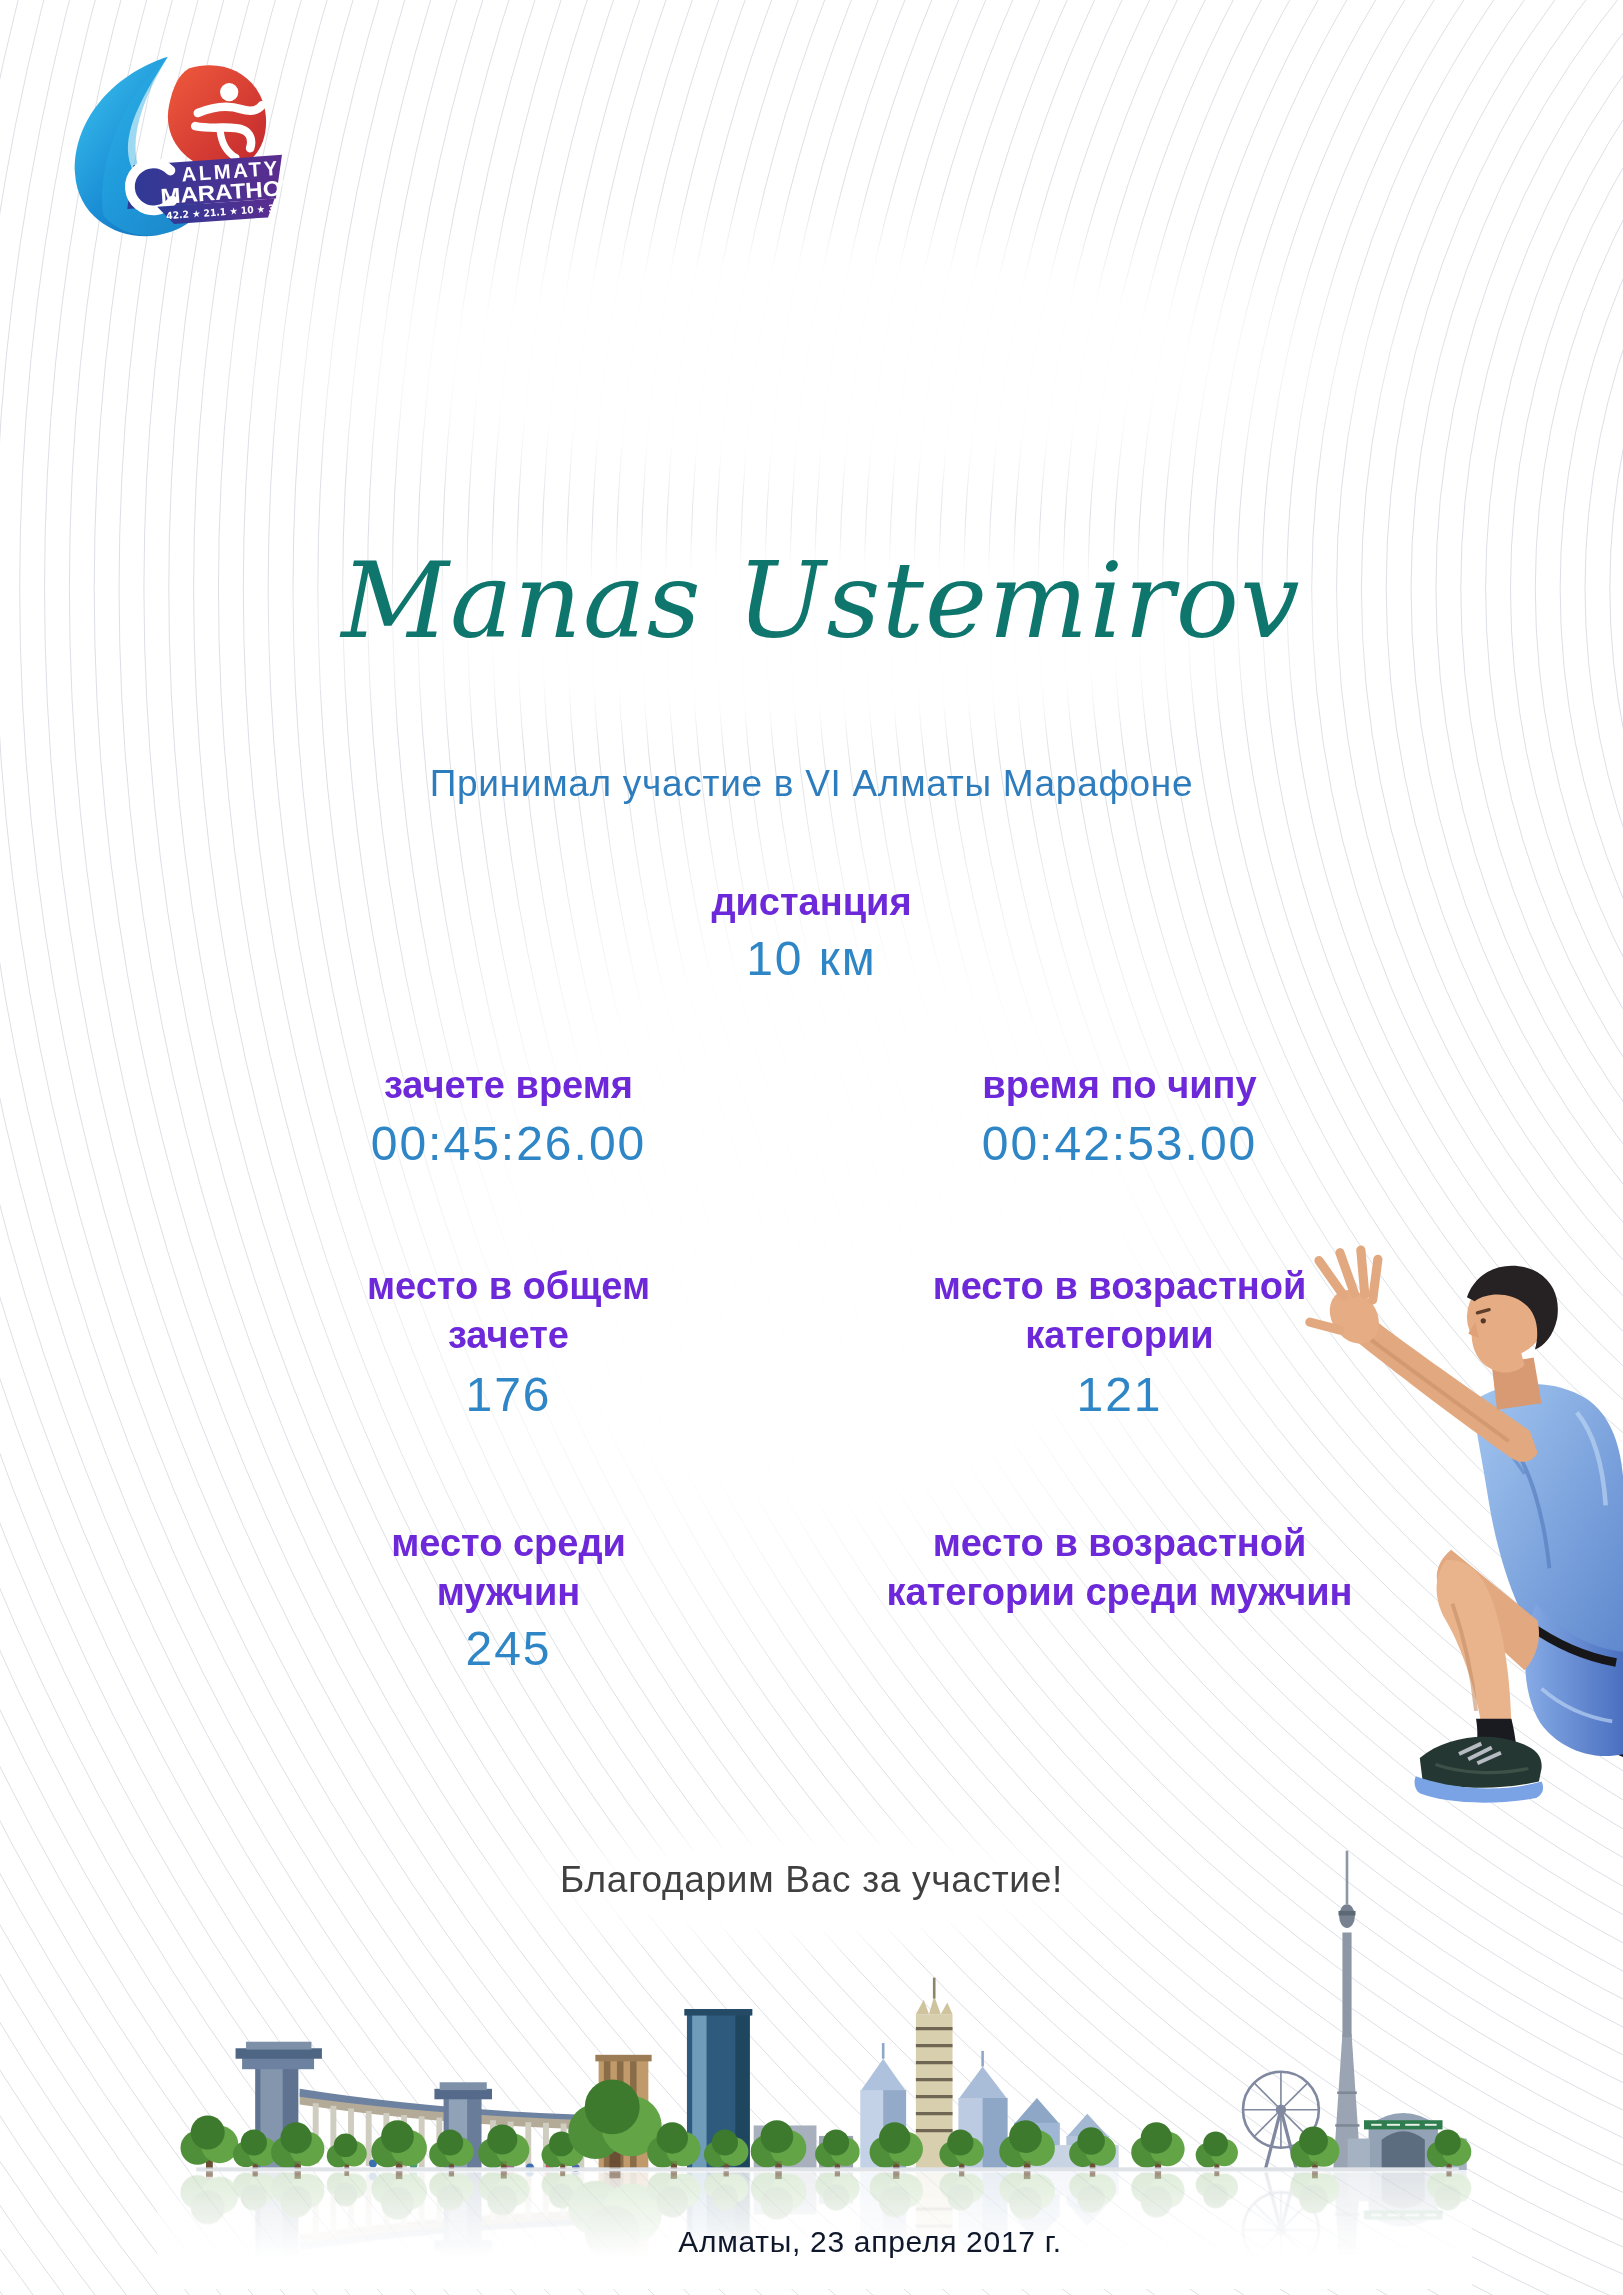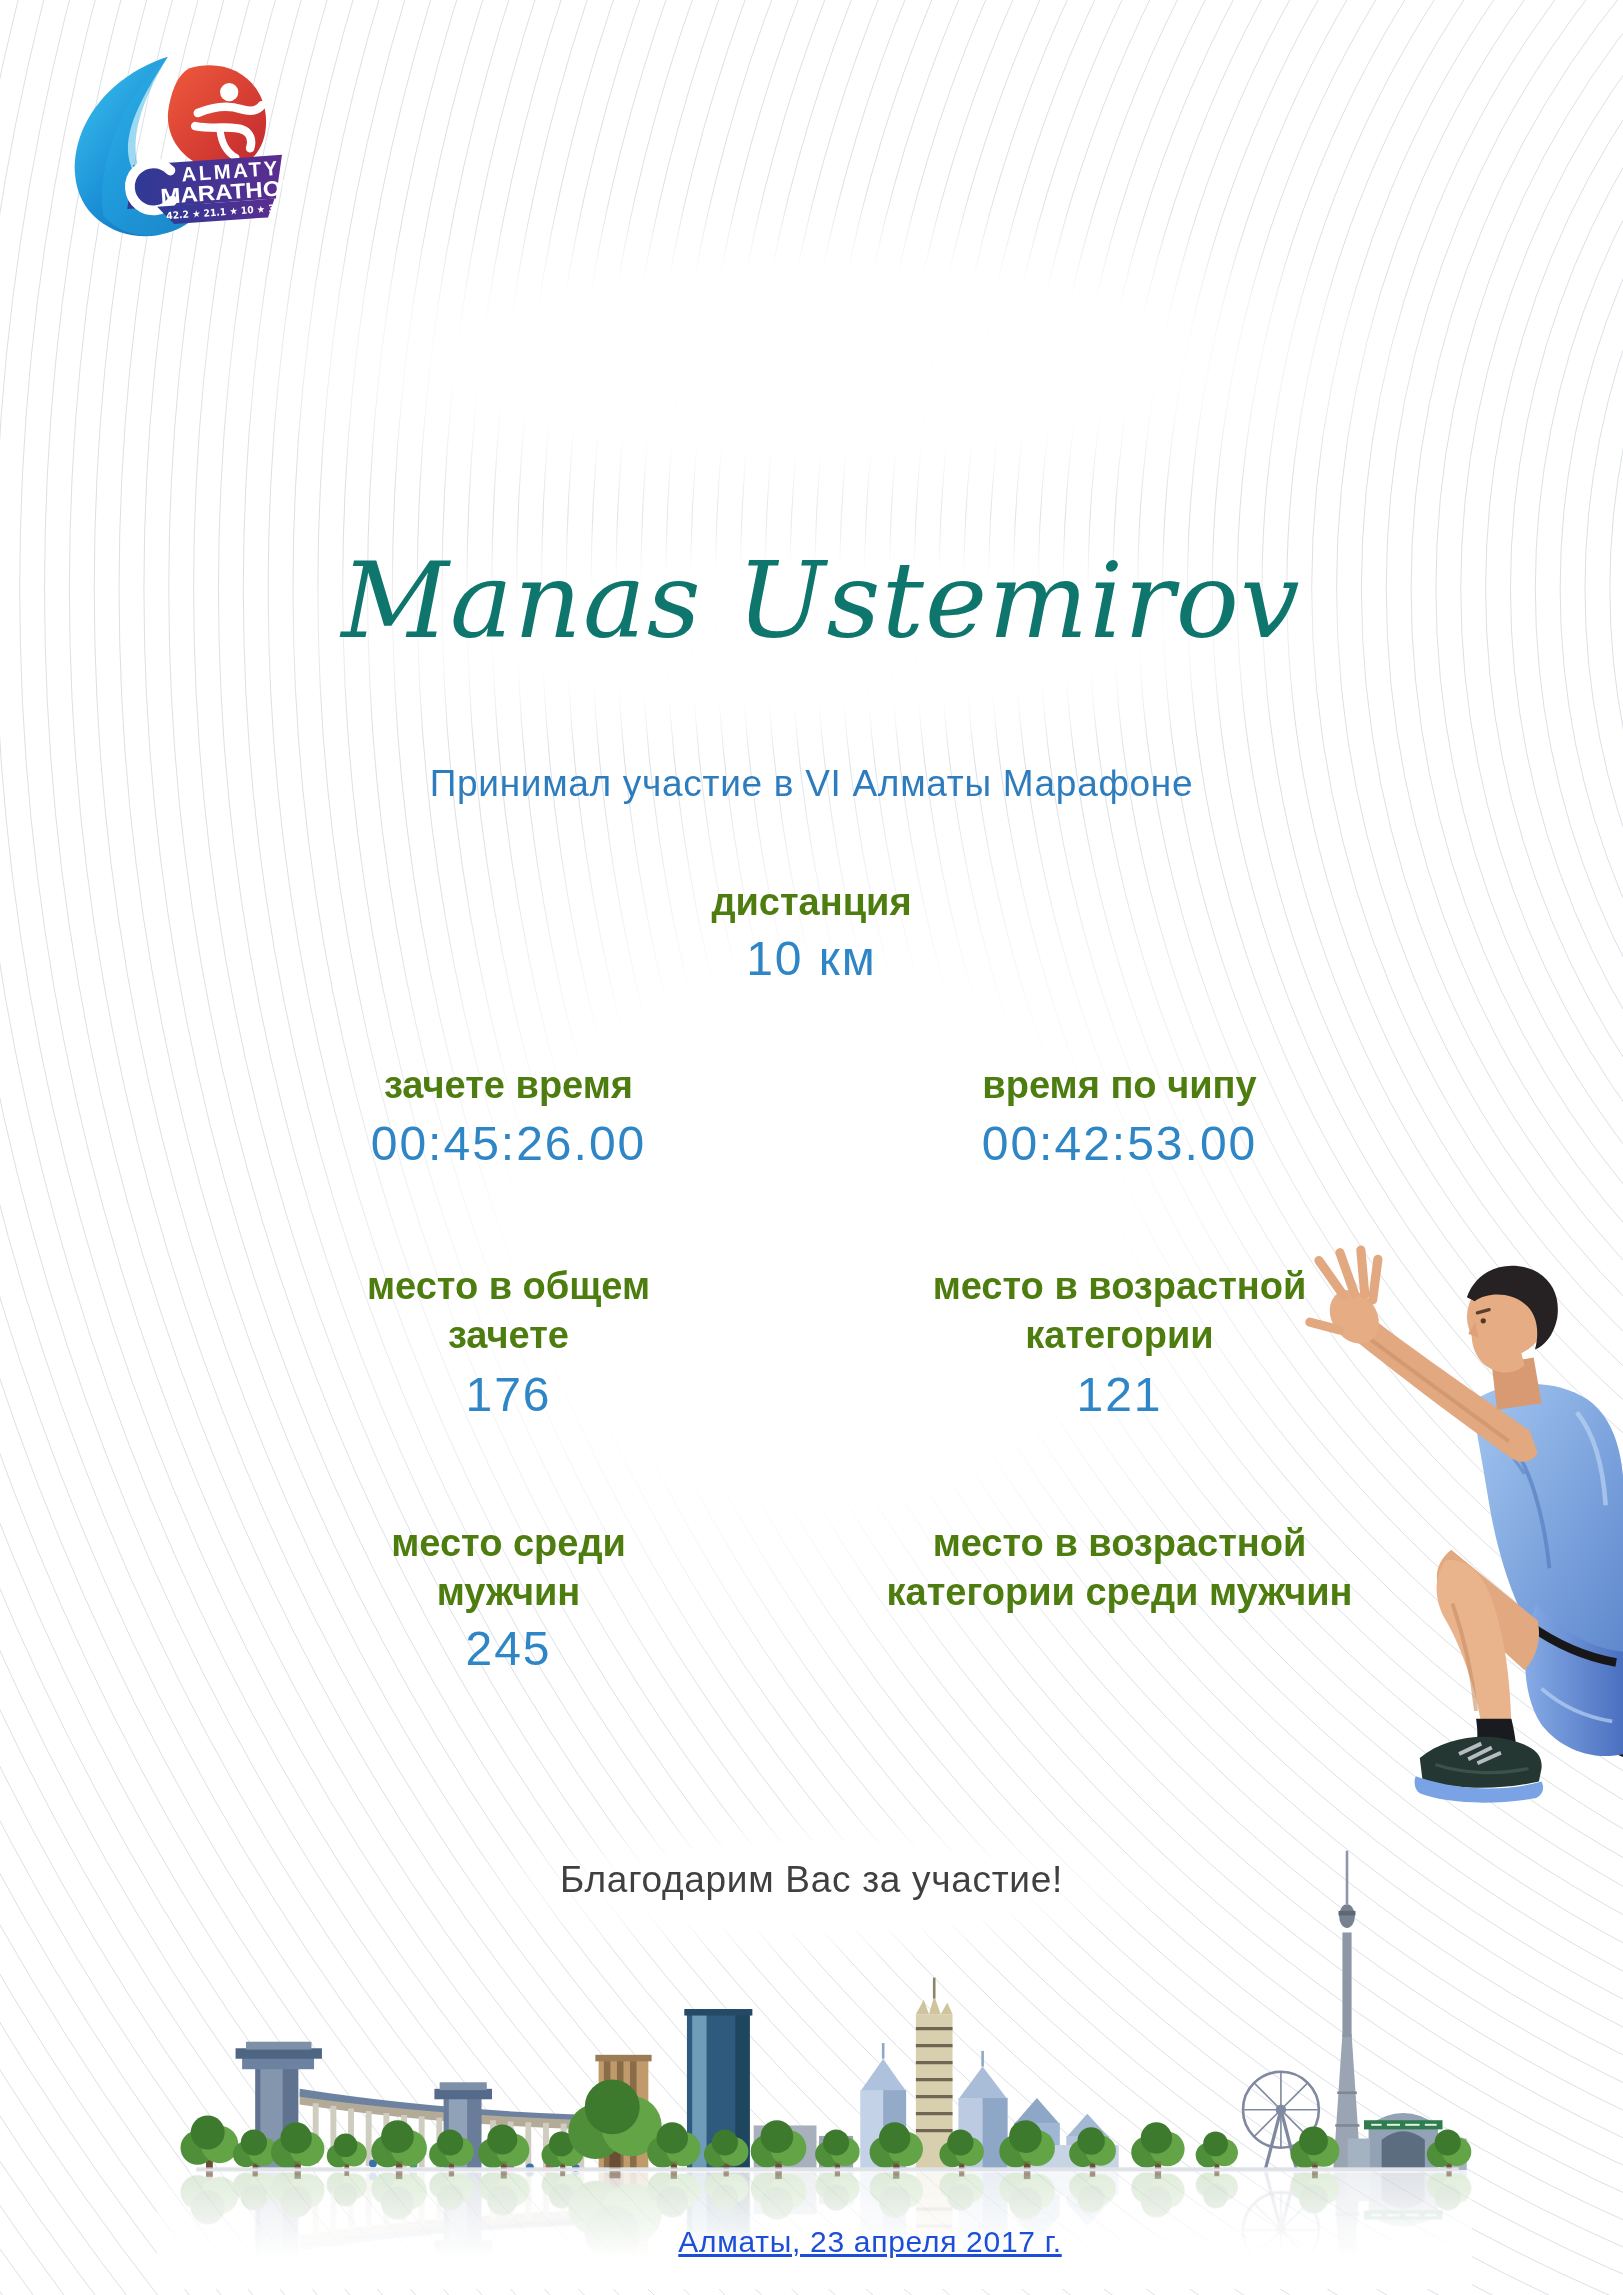--- a/index.html
+++ b/index.html
@@ -36,39 +36,39 @@
     position:absolute;left:50%;top:540px;transform:translateX(-49%);
     font-family:"DejaVu Serif",serif;font-style:italic;
     font-size:105px;color:#0f766e;white-space:nowrap;letter-spacing:1.3px;
   }
   #participation-line{
     position:absolute;left:50%;top:763px;transform:translateX(-50%);
     font-size:37px;font-weight:300;color:#2d7cbe;letter-spacing:0.7px;white-space:nowrap;
   }
 
   
-  .stat-label{font-size:38px;font-weight:700;color:#4d7c0f;line-height:1.3;}
+  .stat-label{font-size:38px;font-weight:700;color:#6d28d9;line-height:1.3;}
   .stat-value{font-size:48px;font-weight:300;color:#2e86c6;letter-spacing:2px;}
   .center-stat{position:absolute;left:50%;transform:translateX(-50%);text-align:center;white-space:nowrap;}
   .cell{position:absolute;text-align:center;}
   .col-l{left:214px;width:589px;}
   .col-r{left:825px;width:589px;}
   .wrap{display:block;margin:0 auto;}
   .w-overall{max-width:373px;}
   .w-age{max-width:432px;}
   .w-men{max-width:288px;}
   .w-agemen{max-width:536px;}
 
   #thanks-line{
     position:absolute;left:50%;top:1859px;transform:translateX(-50%);
     font-size:37px;font-weight:300;color:#404040;letter-spacing:0.7px;white-space:nowrap;
   }
   #footer-date{
     position:absolute;left:870px;top:2225px;transform:translateX(-50%);
-    font-size:30px;font-weight:300;color:#1d4ed8;letter-spacing:0.7px;white-space:nowrap;z-index:5;text-decoration:underline;
+    font-size:30px;font-weight:300;color:#0f172a;letter-spacing:0.7px;white-space:nowrap;z-index:5;
   }
 
   
   #skyline{position:absolute;left:157px;top:1818px;width:1315px;height:471px;}
   #runner{position:absolute;left:1281px;top:1237px;width:343px;height:576px;}
 </style>
 </head>
 <body>
 
 <div id="page">

